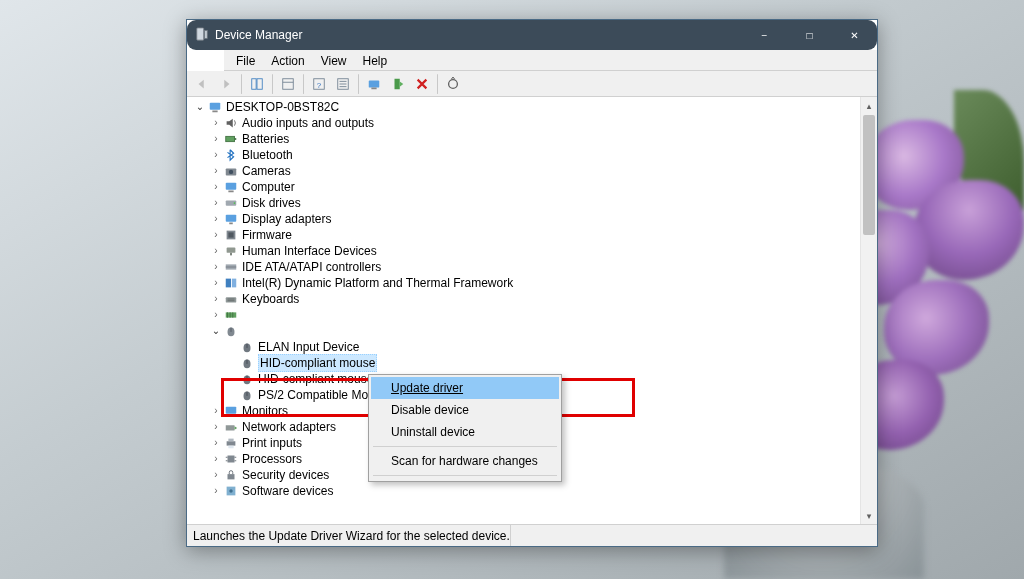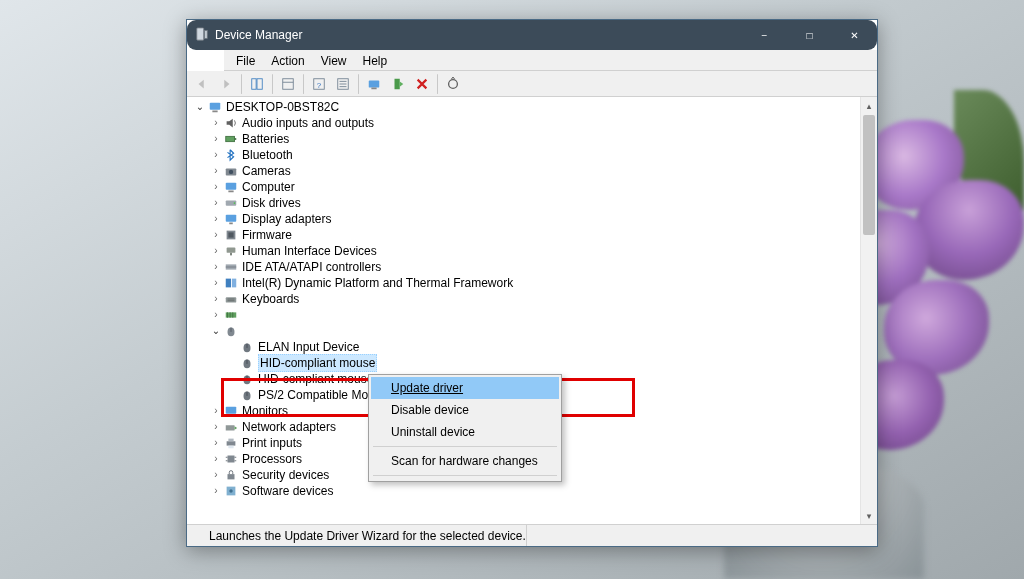--- a/index.html
+++ b/index.html
@@ -116,21 +116,21 @@
     box-shadow: 3px 3px 6px rgba(0,0,0,0.25);
     padding: 2px;
     z-index: 60;
   }
   .cm-item { padding: 4px 20px; font-size:12px; }
   .cm-item.hover { background: #91c9f7; text-decoration: underline; }
   .cm-item.bold { font-weight: bold; }
   .cm-sep { height:1px; background:#d0d0d0; margin:3px 2px; }
   .statusbar {
     position:absolute; left:0; bottom:0; right:0; height:22px; background:#f0f0f0; border-top:1px solid #d0d0d0;
-    display:flex; align-items:center; padding-left:22px; font-size:12px;
+    display:flex; align-items:center; padding-left:6px; font-size:12px;
   }
   .statusbar .right-pane { width:200px; height:100%; border-left:1px solid #d0d0d0;}
   svg.ico-svg { width:14px; height:14px; }
 </style>
 </head>
 <body>
 
 <div class="desktop-bg"></div>
 <div class="flower-blur">
   <div class="leaf"></div>

